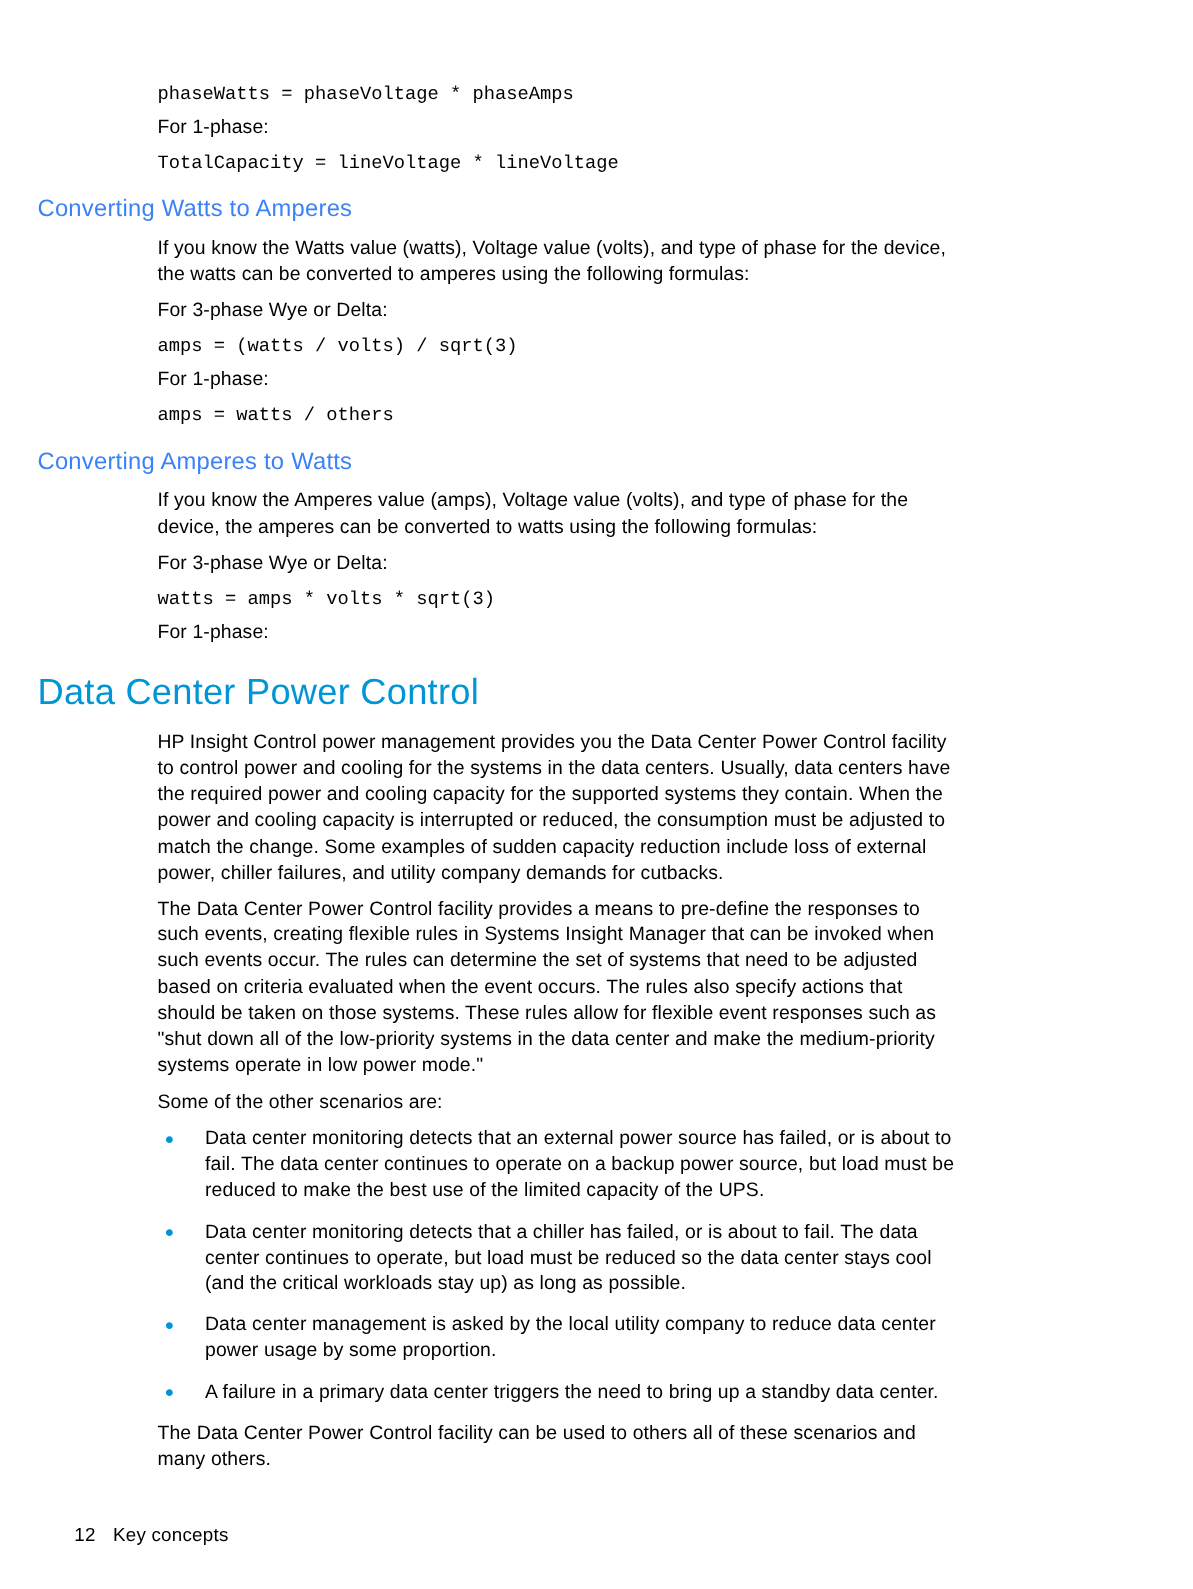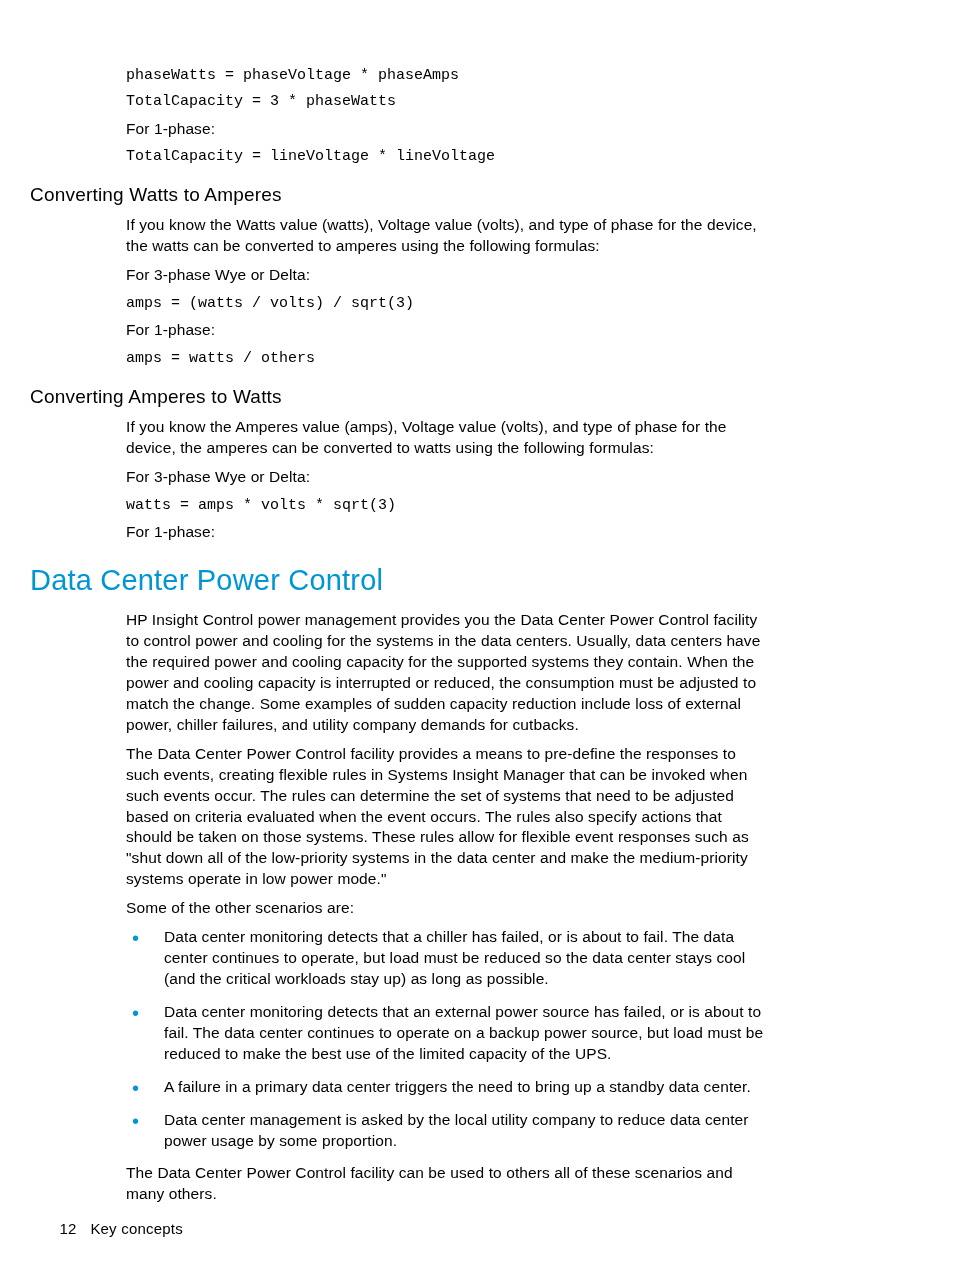--- a/index.html
+++ b/index.html
@@ -29,21 +29,21 @@
     font-family: "Courier New", Courier, monospace;
     font-size: 15px;
     white-space: pre;
     margin: 6px 0;
     letter-spacing: 0;
   }
   .para {
     margin: 2px 0 8px 0;
   }
   .section-h3 {
-    color: #000000;
+    color: #3b82f6;
     font-size: 19px;
     font-weight: 400;
     margin: 14px 0 8px -96px;
     letter-spacing: 0.2px;
   }
   .section-h2 {
     color: #0096d6;
     font-size: 29px;
     font-weight: 300;
     margin: 18px 0 10px -96px;
@@ -79,21 +79,20 @@
   .footer .pg { display: inline-block; width: 36px; }
   b { font-weight: 700; }
 </style>
 </head>
 <body>
 
 <div class="page">
   <div class="content">
 
     <div class="code">phaseWatts = phaseVoltage * phaseAmps</div>
-    <div class="code">TotalCapacity = 3 * phaseWatts</div>
     <div class="para">For 1-phase:</div>
     <div class="code">TotalCapacity = lineVoltage * lineVoltage</div>
 
     <div class="section-h3">Converting Watts to Amperes</div>
     <div class="para">If you know the Watts value (watts), Voltage value (volts), and type of phase for the device, the watts can be converted to amperes using the following formulas:</div>
     <div class="para">For 3-phase Wye or Delta:</div>
     <div class="code">amps = (watts / volts) / sqrt(3)</div>
     <div class="para">For 1-phase:</div>
     <div class="code">amps = watts / others</div>
 
@@ -102,24 +101,24 @@
     <div class="para">For 3-phase Wye or Delta:</div>
     <div class="code">watts = amps * volts * sqrt(3)</div>
     <div class="para">For 1-phase:</div>
 
     <div class="section-h2">Data Center Power Control</div>
     <div class="para">HP Insight Control power management provides you the Data Center Power Control facility to control power and cooling for the systems in the data centers. Usually, data centers have the required power and cooling capacity for the supported systems they contain. When the power and cooling capacity is interrupted or reduced, the consumption must be adjusted to match the change. Some examples of sudden capacity reduction include loss of external power, chiller failures, and utility company demands for cutbacks.</div>
     <div class="para">The Data Center Power Control facility provides a means to pre-define the responses to such events, creating flexible rules in Systems Insight Manager that can be invoked when such events occur. The rules can determine the set of systems that need to be adjusted based on criteria evaluated when the event occurs. The rules also specify actions that should be taken on those systems. These rules allow for flexible event responses such as "shut down all of the low-priority systems in the data center and make the medium-priority systems operate in low power mode."</div>
     <div class="para">Some of the other scenarios are:</div>
 
     <ul class="bullets">
+      <li>Data center monitoring detects that an external power source has failed, or is about to fail. The data center continues to operate on a backup power source, but load must be reduced to make the best use of the limited capacity of the UPS.</li>
       <li>Data center monitoring detects that a chiller has failed, or is about to fail. The data center continues to operate, but load must be reduced so the data center stays cool (and the critical workloads stay up) as long as possible.</li>
-      <li>Data center monitoring detects that an external power source has failed, or is about to fail. The data center continues to operate on a backup power source, but load must be reduced to make the best use of the limited capacity of the UPS.</li>
+      <li>Data center management is asked by the local utility company to reduce data center power usage by some proportion.</li>
       <li>A failure in a primary data center triggers the need to bring up a standby data center.</li>
-      <li>Data center management is asked by the local utility company to reduce data center power usage by some proportion.</li>
     </ul>
 
     <div class="para">The Data Center Power Control facility can be used to others all of these scenarios and many others.</div>
 
 
   </div>
 
   <div class="footer">
     <span class="pg">12</span>
     <span>Key concepts</span>

